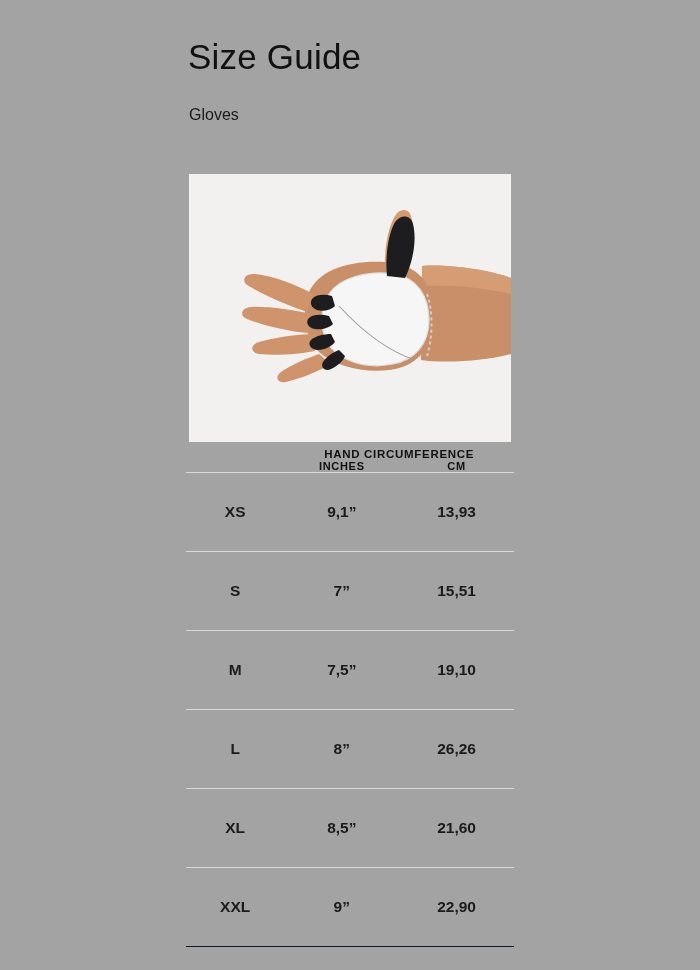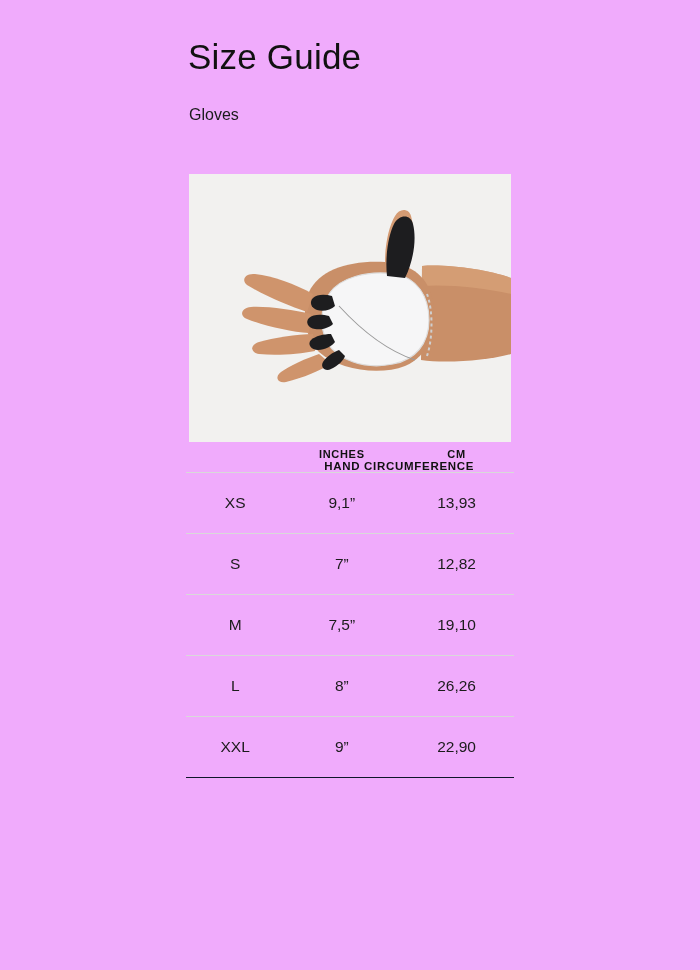--- a/index.html
+++ b/index.html
@@ -9,21 +9,21 @@
     width: 700px;
     height: 970px;
     background: #ffffff;
     font-family: "Liberation Sans", sans-serif;
     color: #1a1a1a;
   }
   .page {
     position: relative;
     width: 700px;
     height: 970px;
-    background: #f0abfc;
+    background: #a3a3a3;
     overflow: hidden;
   }
   .title {
     position: absolute;
     left: 188px;
     top: 38px;
     font-size: 35px;
     font-weight: 400;
     letter-spacing: 0.2px;
     color: #111111;
@@ -83,25 +83,25 @@
     letter-spacing: 0.7px;
     color: #111;
     padding-bottom: 20px;
   }
   .col-size { width: 30%; }
   .col-in   { width: 35%; }
   .col-cm   { width: 35%; }
 
   tbody tr td {
     border-top: 1px solid #d9d9d9;
-    height: 61px;
+    height: 79px;
     text-align: center;
     font-size: 15.5px;
     color: #1b1b1b;
-    font-weight: 400;
+    font-weight: 700;
   }
   tbody tr:last-child td {
     border-bottom: 1px solid #0f172a;
   }
   .blank { border: 0 !important; }
 </style>
 </head>
 <body>
 
 <div class="page">
@@ -142,49 +142,54 @@
 
   <div class="table-wrap">
     <table class="size-table">
       <colgroup>
         <col class="col-size">
           <col class="col-in">
           <col class="col-cm">
       </colgroup>
       <thead>
         <tr>
+          <th class="blank"></th>
+          <th class="hdr-group" colspan="2">HAND CIRCUMFERENCE</th>
+        </tr>
+        <tr>
           <th class="hdr-sub"></th>
           <th class="hdr-sub">INCHES</th>
           <th class="hdr-sub">CM</th>
-        </tr>
-        <tr>
-          <th class="blank"></th>
-          <th class="hdr-group" colspan="2">HAND CIRCUMFERENCE</th>
         </tr>
       </thead>
       <tbody>
         <tr>
           <td>XS</td>
           <td>9,1”</td>
           <td>13,93</td>
         </tr>
         <tr>
           <td>S</td>
           <td>7”</td>
-          <td>12,82</td>
+          <td>15,51</td>
         </tr>
         <tr>
           <td>M</td>
           <td>7,5”</td>
           <td>19,10</td>
         </tr>
         <tr>
           <td>L</td>
           <td>8”</td>
           <td>26,26</td>
+        </tr>
+        <tr>
+          <td>XL</td>
+          <td>8,5”</td>
+          <td>21,60</td>
         </tr>
         <tr>
           <td>XXL</td>
           <td>9”</td>
           <td>22,90</td>
         </tr>
       </tbody>
     </table>
   </div>
 

